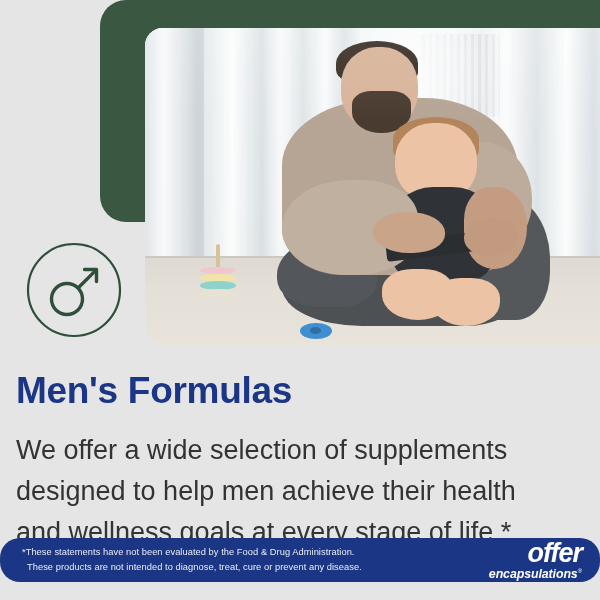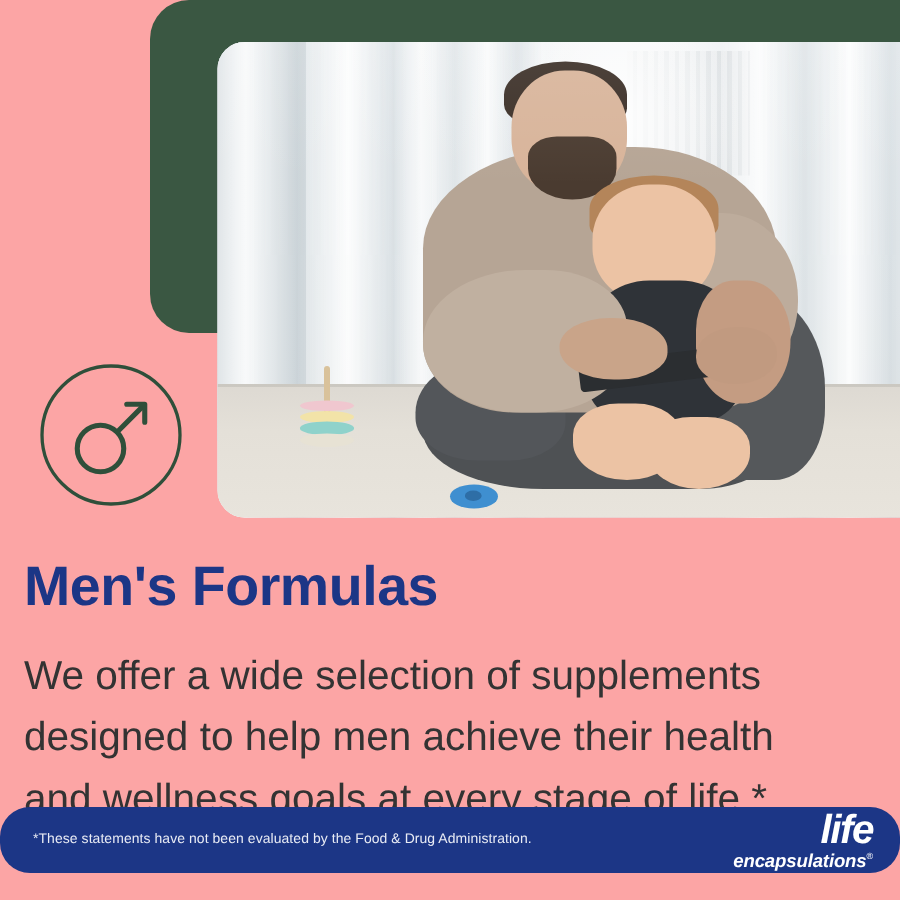--- a/index.html
+++ b/index.html
@@ -13,21 +13,21 @@
     overflow: hidden;
     font-family: "Liberation Sans", sans-serif;
     position: relative;
   }
 
   .page {
     position: absolute;
     inset: 0;
     width: 600px;
     height: 600px;
-    background: #fca5a5;
+    background: #e5e5e5;
   }
 
   
   .hero {
     position: absolute;
     left: 0; top: 0;
     width: 600px;
     height: 350px;
   }
 
@@ -489,20 +489,21 @@
     </svg>
   </div>
 
   <h1 class="headline">Men's Formulas</h1>
 
   <p class="lede">We offer a wide selection of supplements designed to help men achieve their health and wellness goals at every stage of life.*</p>
 
   <div class="footer">
     <p class="disclaimer">
       <span>*These statements have not been evaluated by the Food &amp; Drug Administration.</span>
+      <span class="line2">These products are not intended to diagnose, treat, cure or prevent any disease.</span>
     </p>
     <div class="brand">
-      <span class="brand-main">life</span>
+      <span class="brand-main">offer</span>
       <span class="brand-sub"><span>encapsulations</span><span class="reg">®</span></span>
     </div>
   </div>
 
 </div>
 
 </body></html>

